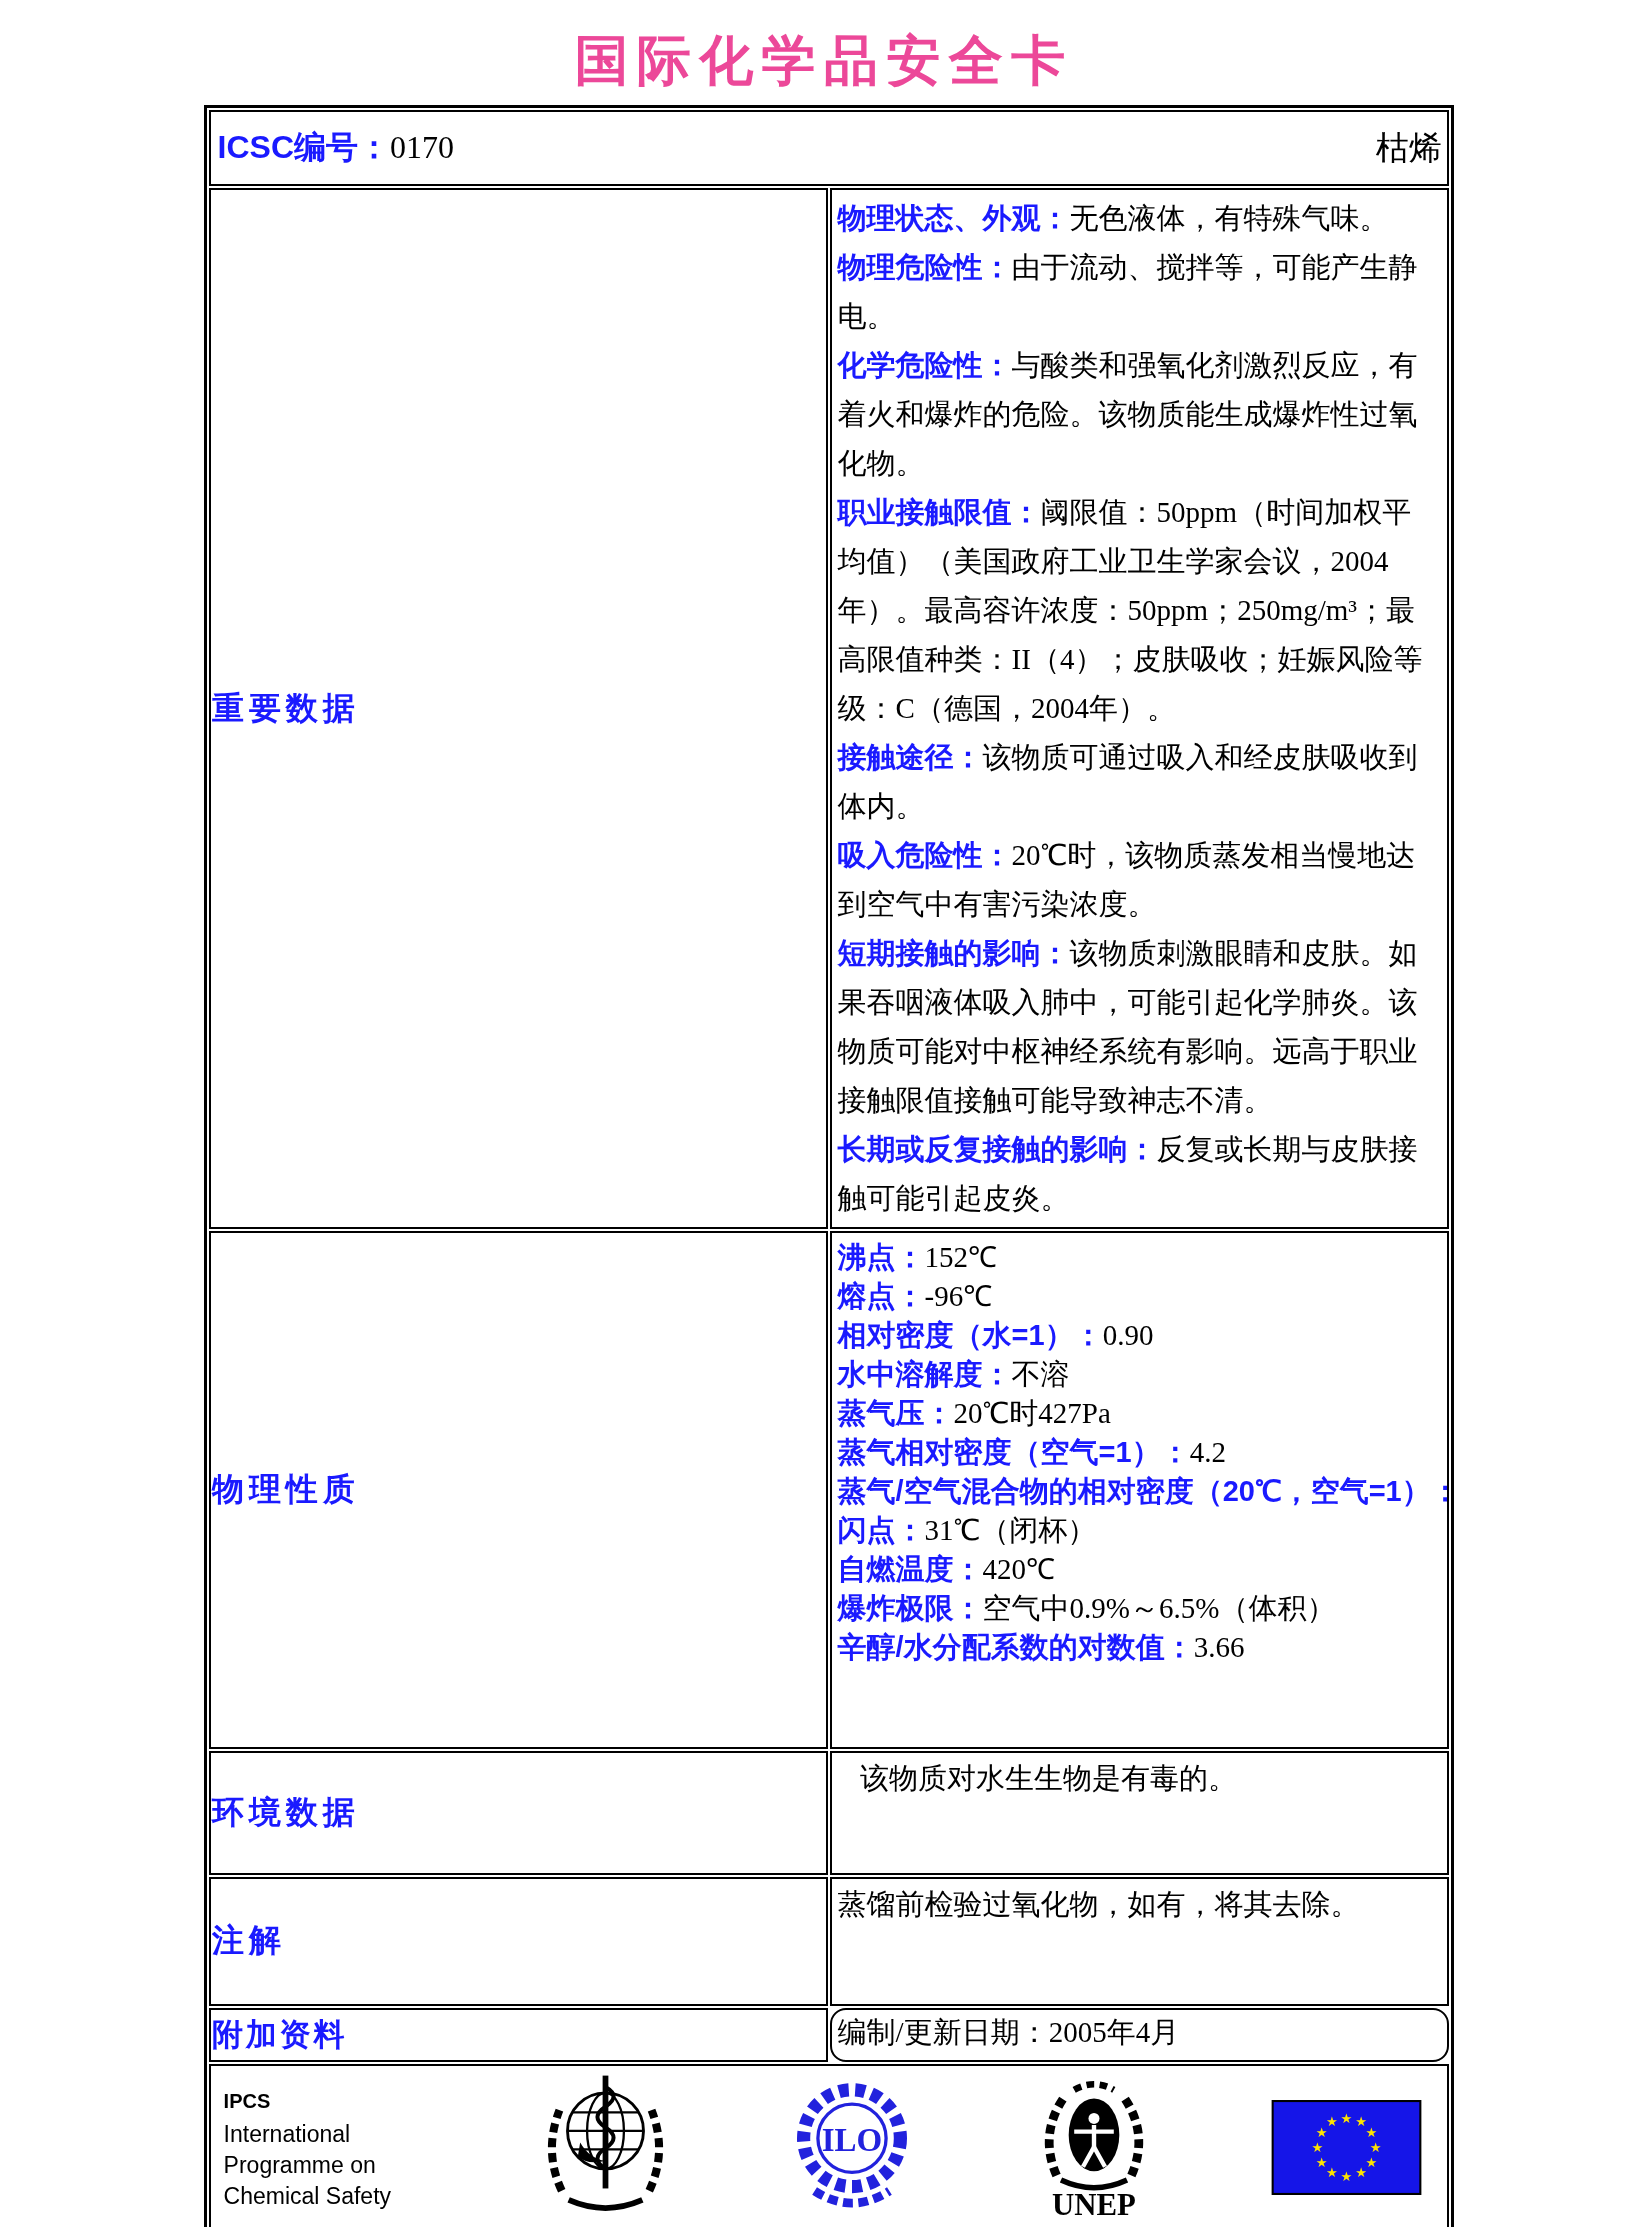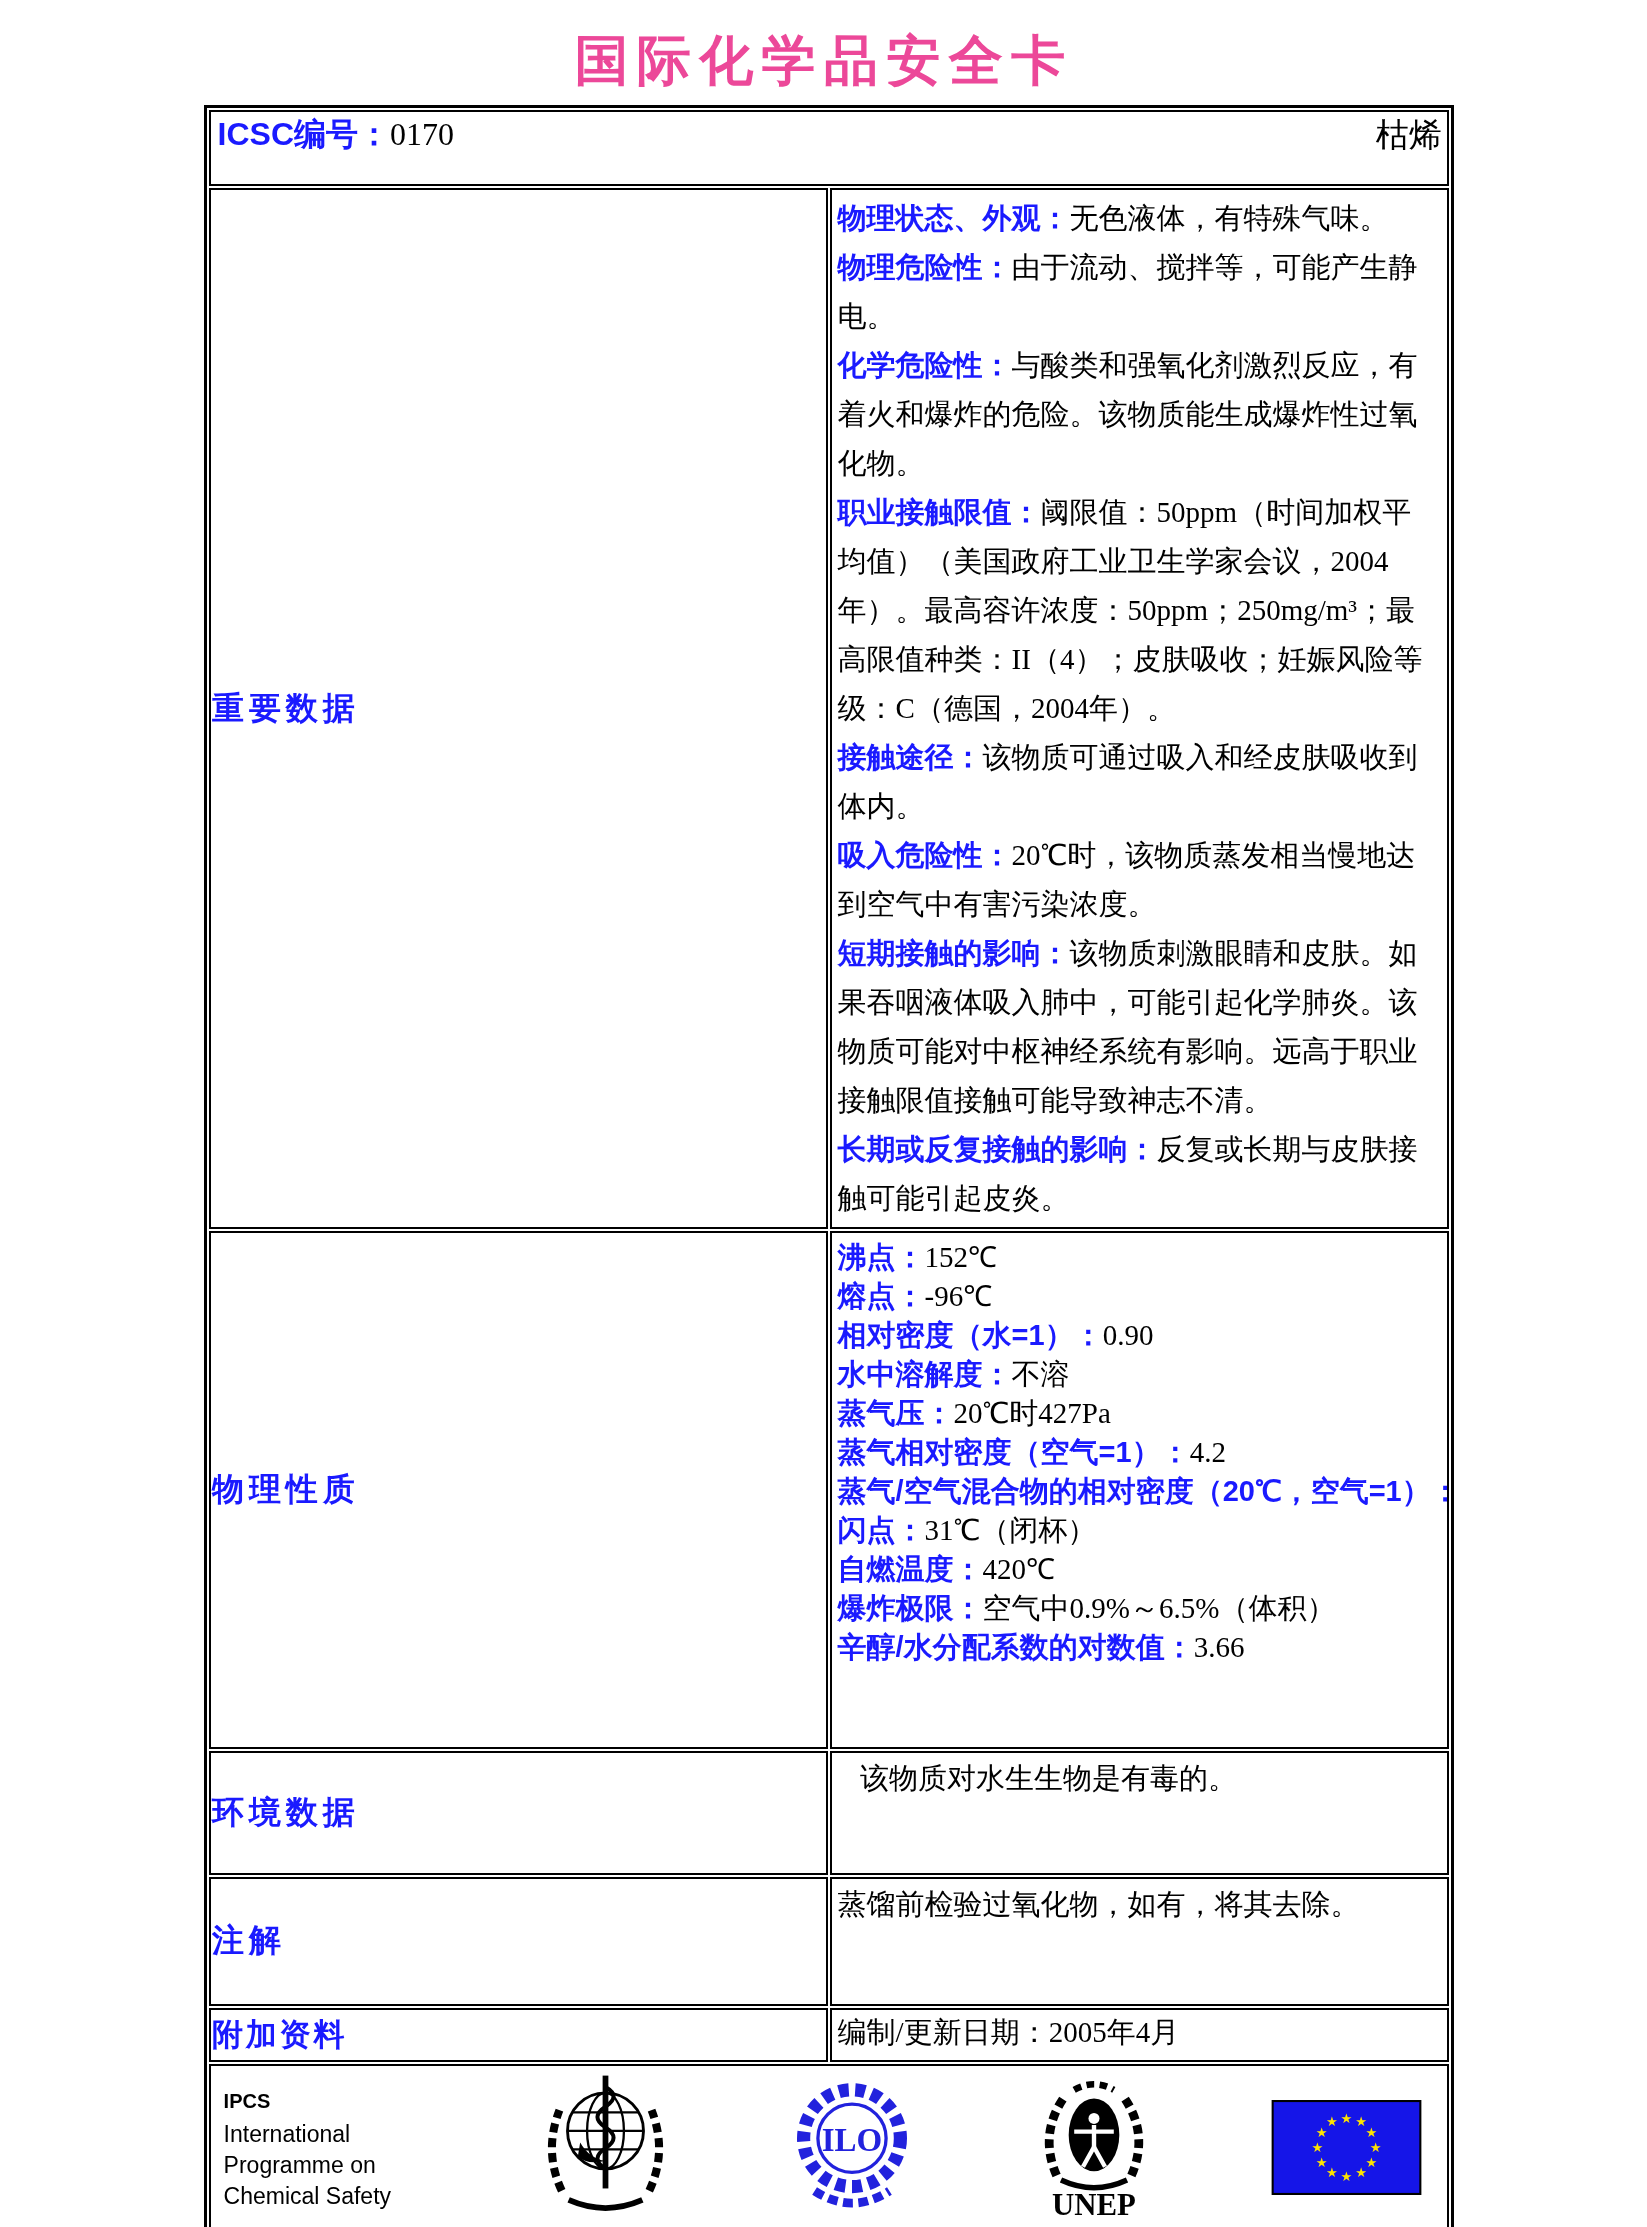--- a/index.html
+++ b/index.html
@@ -54,39 +54,39 @@
     color:#000;
   }
   .blb{ 
     color:#1a1aff;
     font-family:"Liberation Sans", sans-serif;
     font-weight:bold;
   }
   
   .icsc-row-inner{
     display:flex;
-    align-items:flex-start;
+    align-items:center;
     justify-content:space-between;
     height:70px;
     padding:0 4.2px 0 5.6px;
     font-size:32px;
   }
   .icsc-left{white-space:nowrap;}
   .chem-name{font-size:33px;}
   
   td.important{line-height:49px;}
   td.important p{margin:0;}
   
   td.physical{height:505px; line-height:39px;}
   td.physical div{white-space:nowrap;}
   
   td.env{height:112px; line-height:43px;padding-left:28px;}
   td.notes{height:116px; line-height:43px;}
   
-  td.addinfo{height:42px; line-height:36px; font-size:29px;}
+  td.addinfo{height:42px; line-height:36px; font-size:29px;border-radius:16px;}
   td.label-cell.small{font-size:31px; letter-spacing:2.8px;}
   
   td.logos-cell{height:199px; padding:4.2px 7px;}
   .logos-flex{
     display:flex;
     align-items:center;
     height:152px;
     padding:0 18px 0 5.6px;
     justify-content:space-between;
   }

